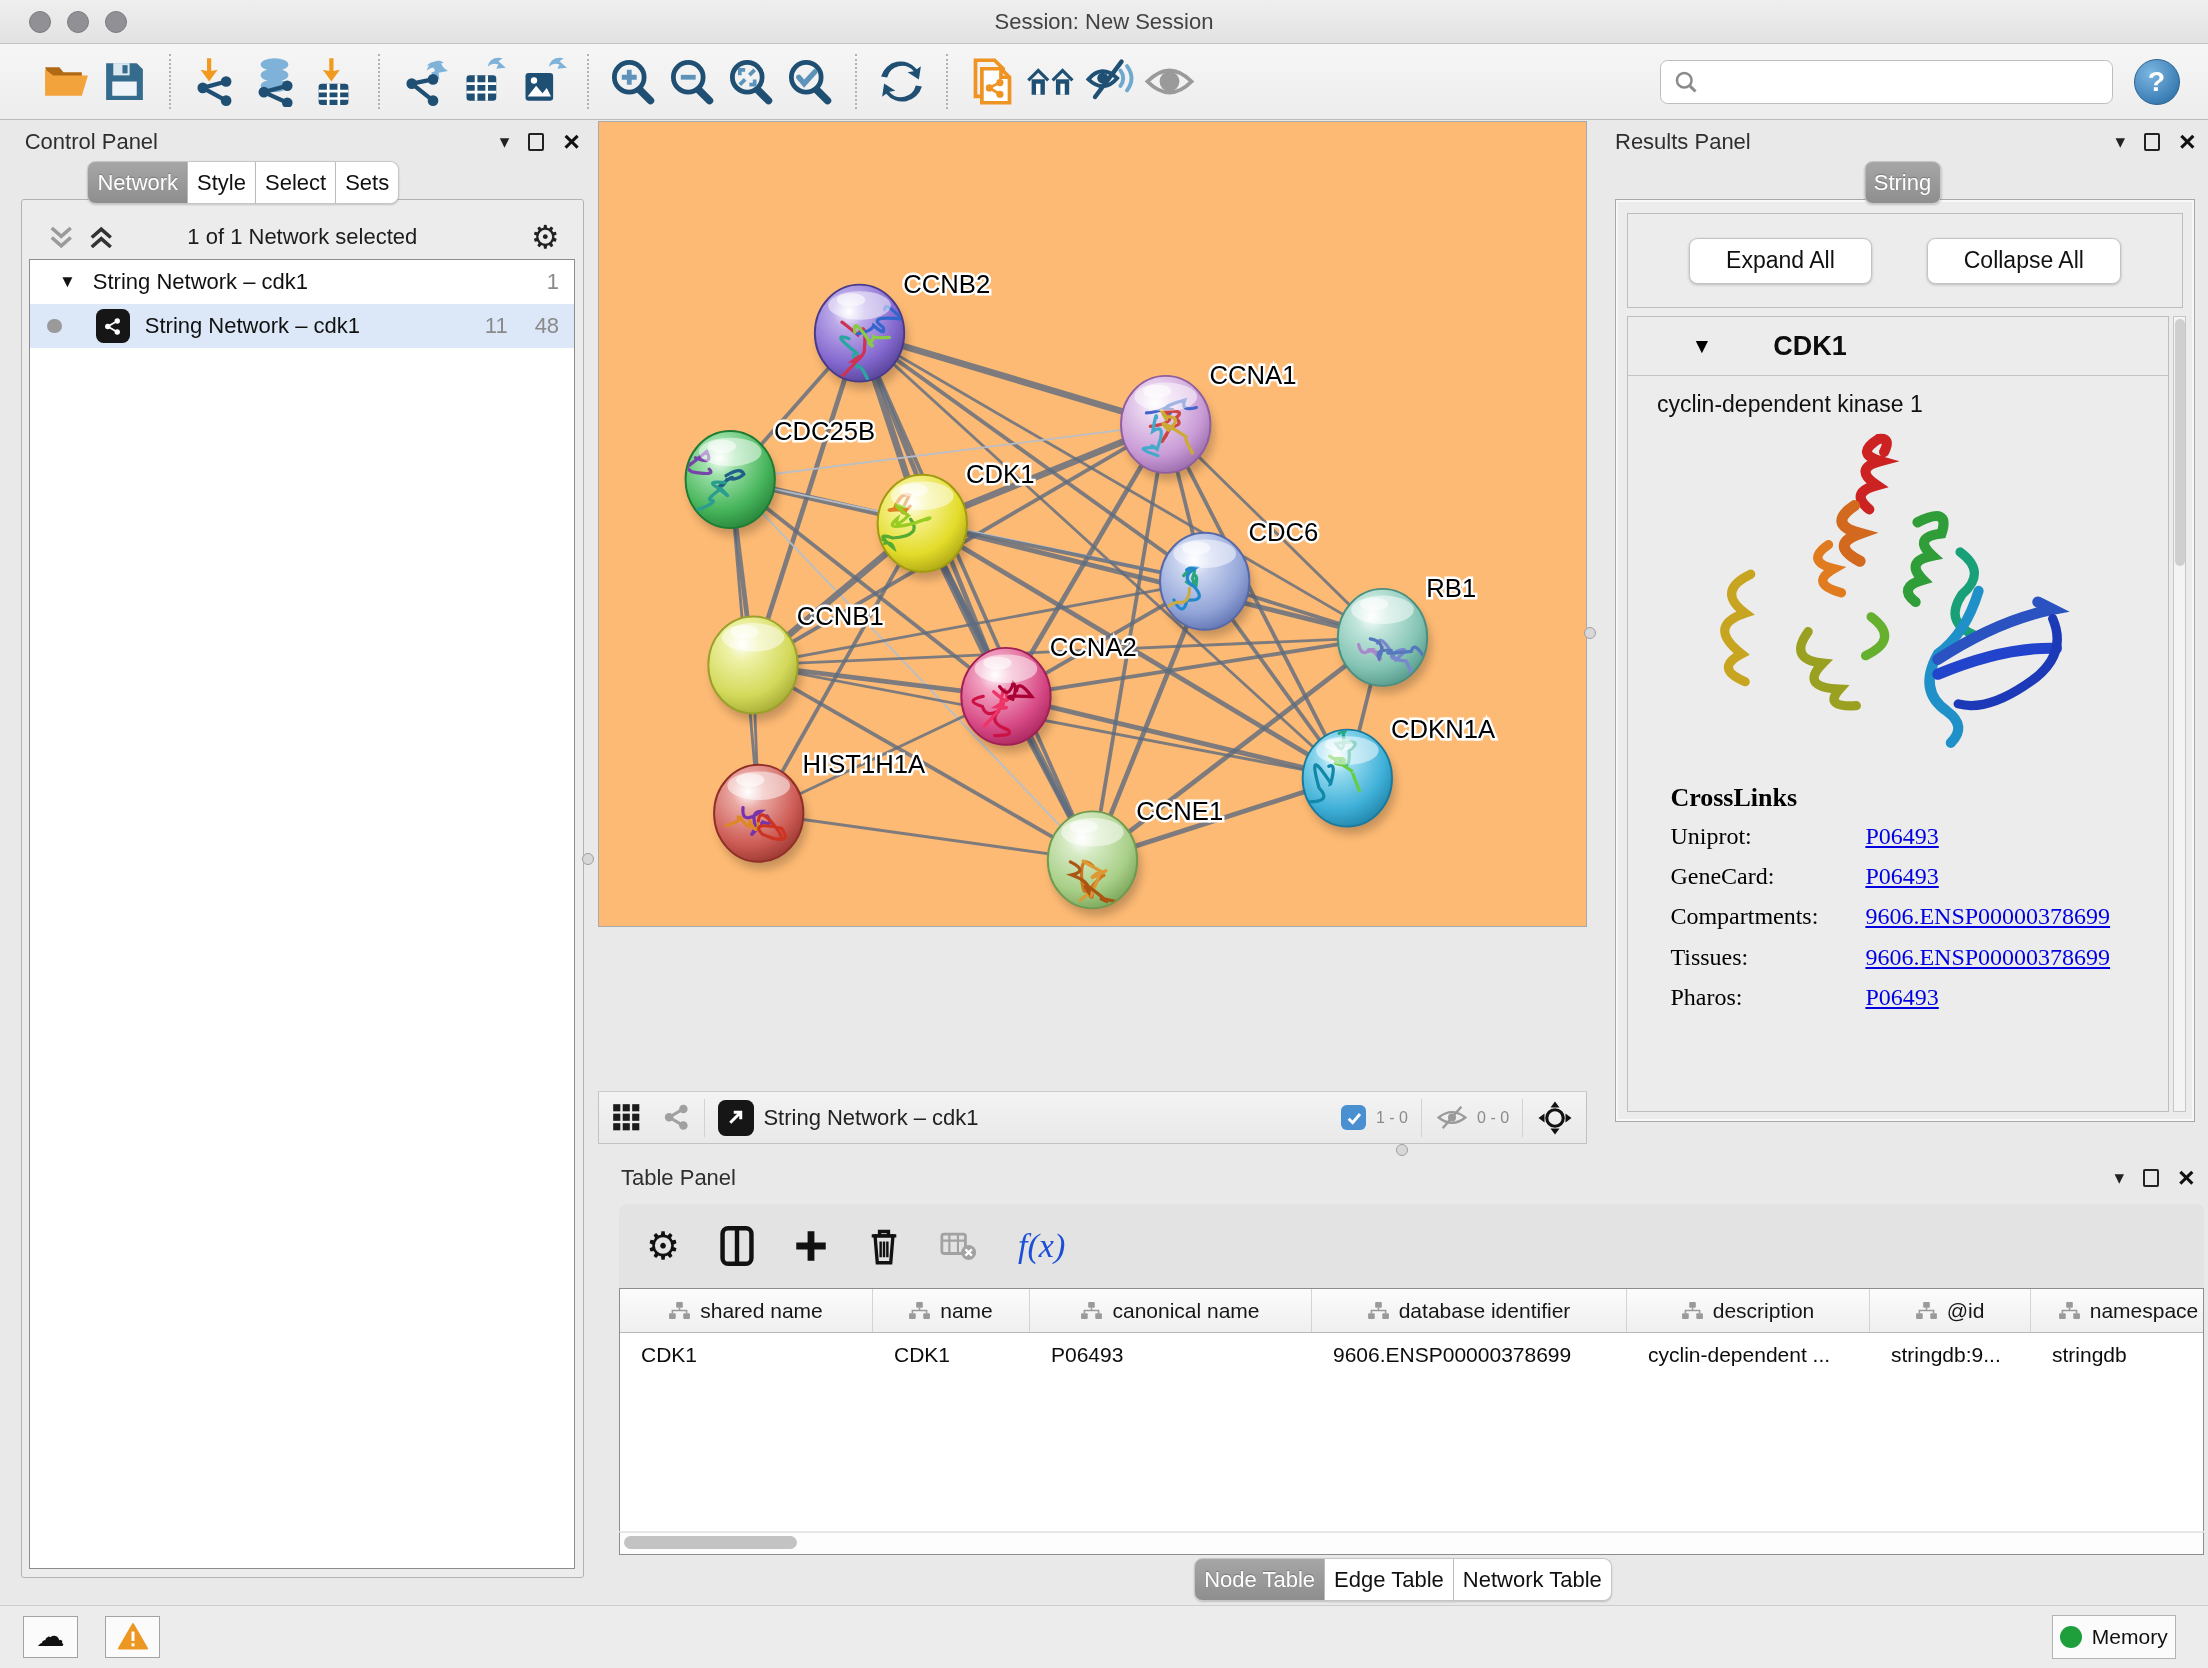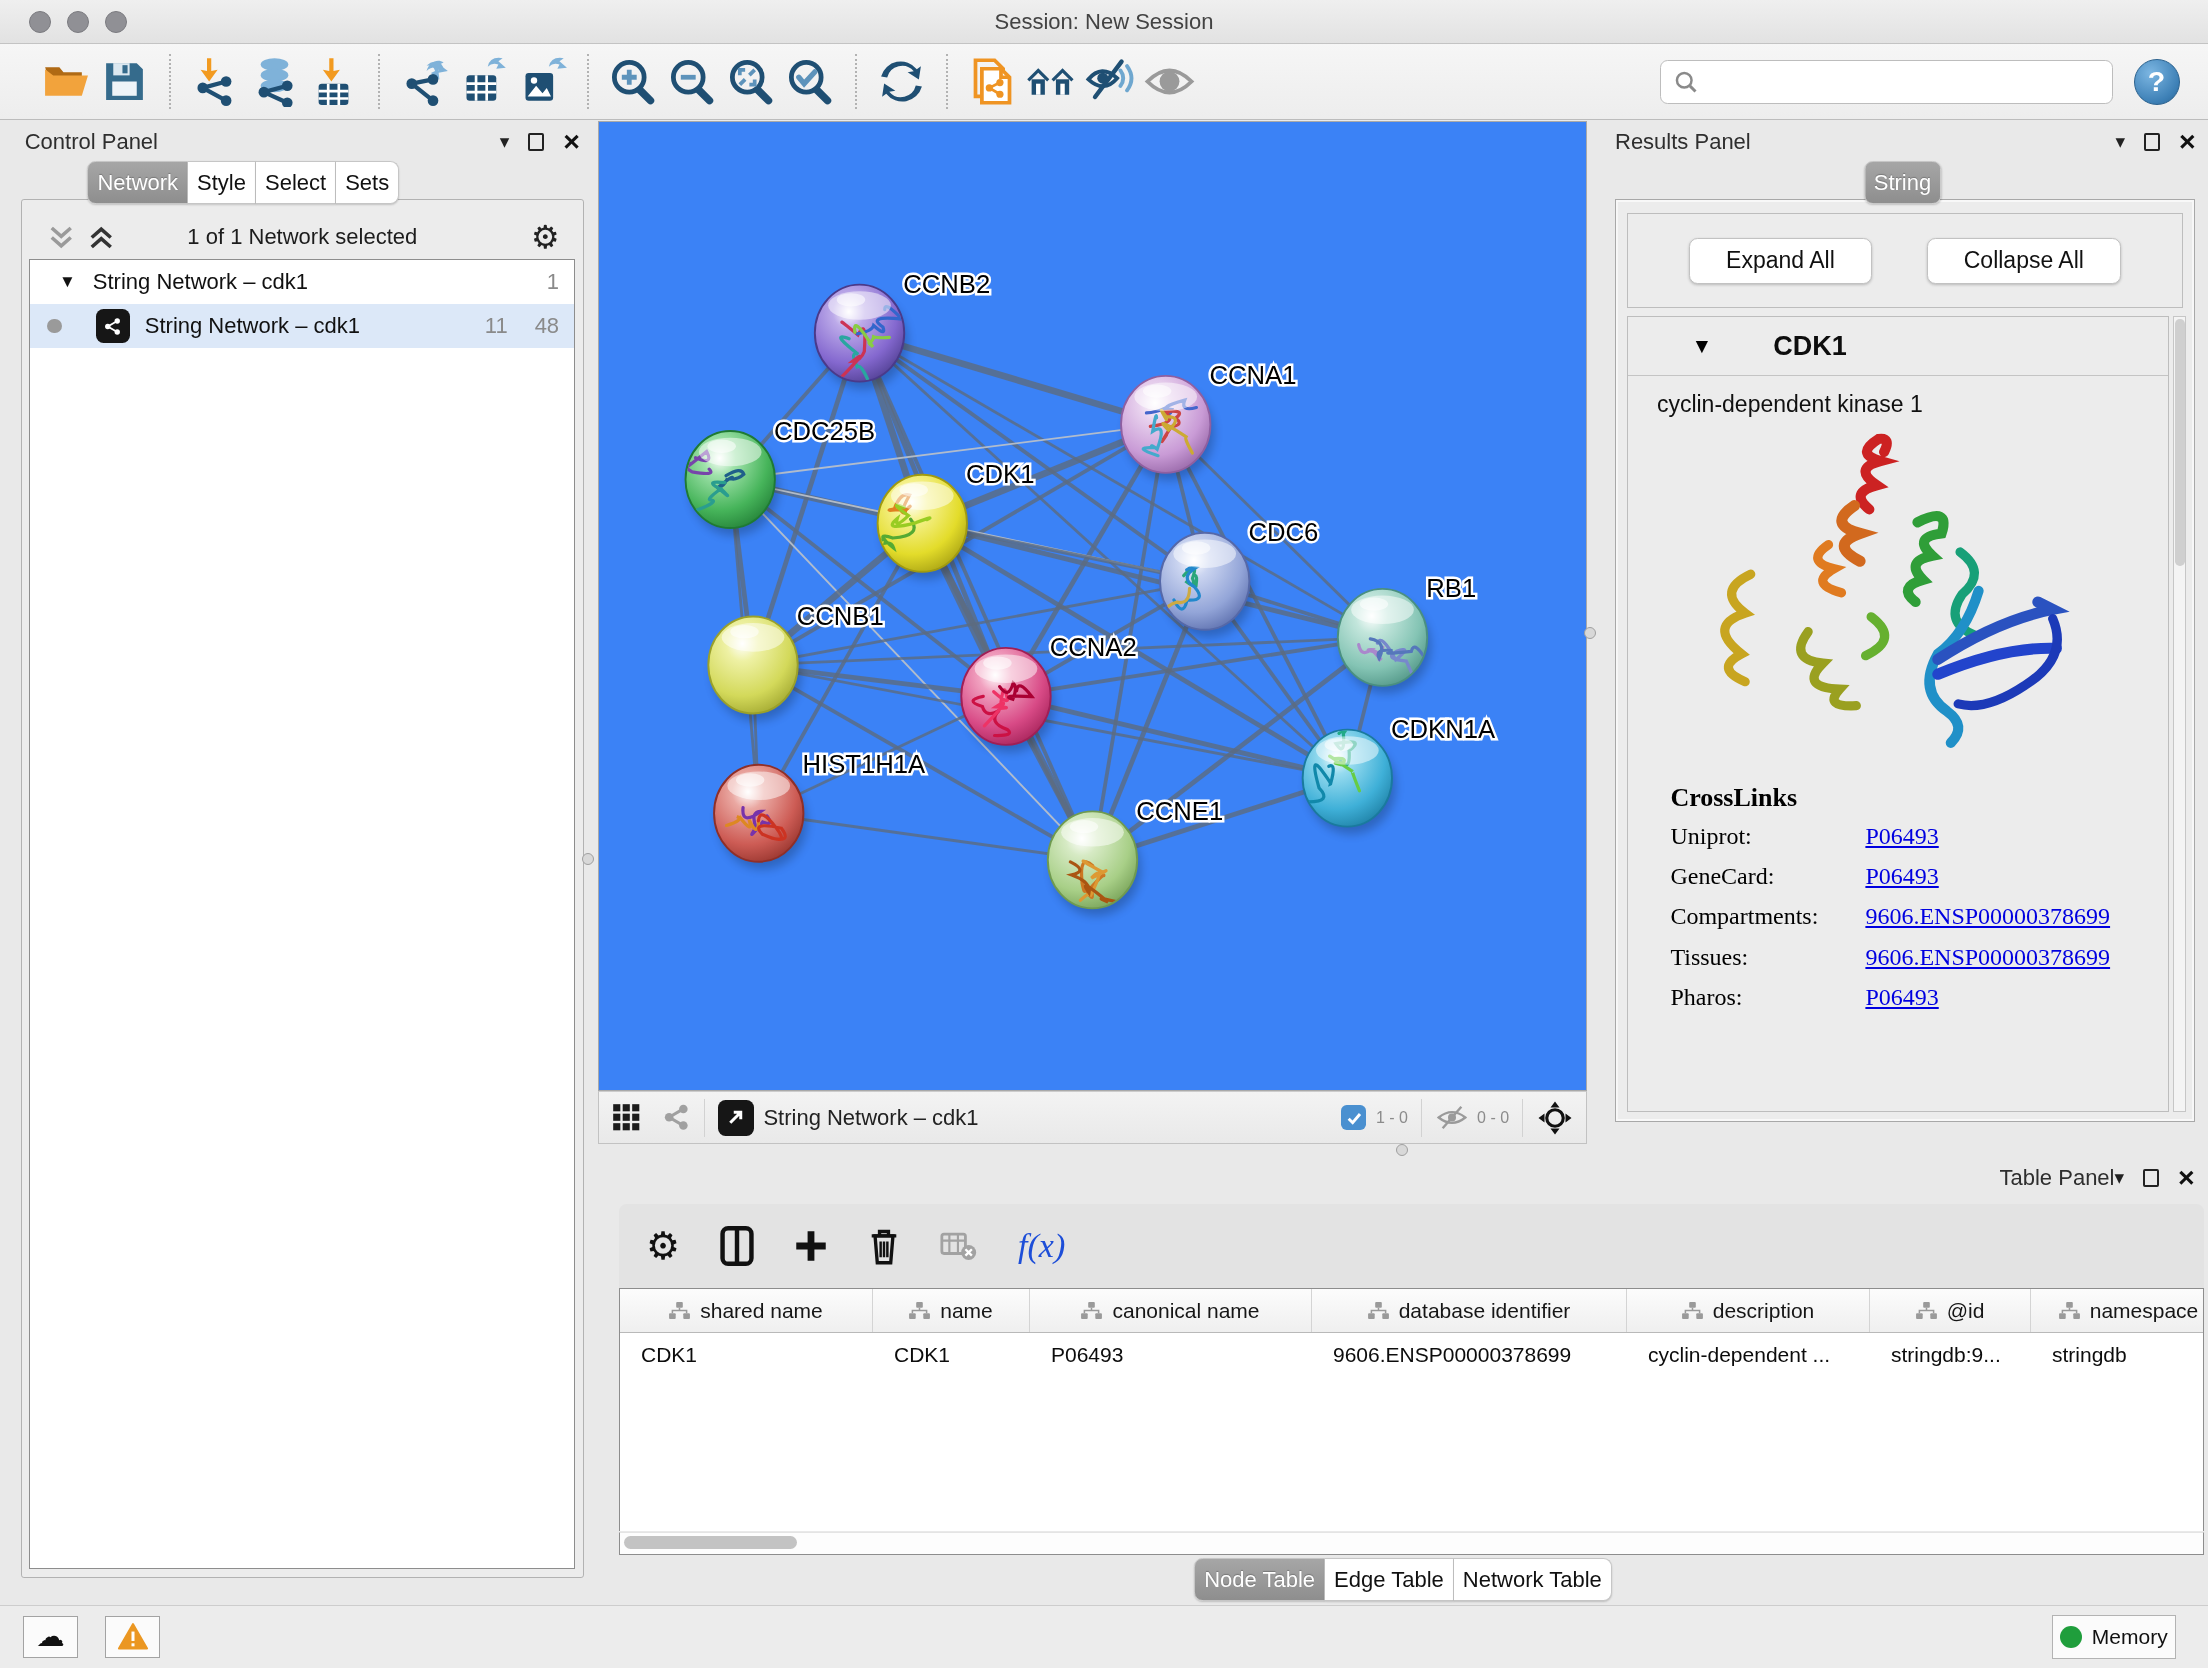--- a/index.html
+++ b/index.html
@@ -59,22 +59,22 @@
   #cp-selection-status { position:absolute; width:100%; text-align:center; font-size:22px; color:#1c1c1c; }
   #cp-list { position:absolute; left:7.6px; top:59px; right:7.6px; bottom:7.6px;
     background:#fff; border:1.9px solid #8d8d8d; }
   .tree-row { height:44px; display:flex; align-items:center; font-size:22px; color:#111; }
   .tree-row.selected { background:#dce8f8; }
   .tree-count { color:#8a8a8a; }
   .share-chip { width:34px; height:34px; background:#161616; border-radius:7.6px;
     display:flex; align-items:center; justify-content:center; }
 
   
-  #canvas-region { position:absolute; left:598px; top:121px; width:989px; height:970px;
-    background:#3b82f6; border:1px solid #a9a9a9; }
+  #canvas-region { position:absolute; left:598px; top:121px; width:989px; height:806px;
+    background:#fdba74; border:1px solid #a9a9a9; }
   #net-svg { position:absolute; left:0; top:0; }
   #canvas-footer { position:absolute; left:598px; top:1091px; width:989px; height:53px;
     background:linear-gradient(#f3f3f3,#e9e9e9); border:1px solid #c2c2c2; border-top:1px solid #cccccc;
     display:flex; align-items:center; padding:0 13.3px; }
   .cf-sep { width:0; height:38px; border-left:1.9px solid #d2d2d2; margin:0 13.3px; }
   #cf-title { font-size:22px; color:#222; margin-left:9.5px; }
   .cf-count { font-size:16px; color:#8b8b8b; margin-left:9.5px; }
   #cf-checkbox { width:25px; height:25px; background:#4a90d0; border-radius:5.7px;
     display:flex; align-items:center; justify-content:center; }
 
@@ -105,21 +105,21 @@
   .cl-label { width:195px; font-size:24px; color:#000; }
   .cl-link { font-size:24px; color:#0000e0; text-decoration:underline; }
   #rp-scroll { position:absolute; right:7.6px; top:116px; width:13.3px; bottom:9.5px;
     background:#f4f4f4; border:1px solid #c6c6c6; }
   #rp-scroll-thumb { position:absolute; left:1px; top:1.9px; width:9.5px; height:247px;
     background:#cfcfcf; border-radius:4.8px; }
 
   
   #table-panel { position:absolute; left:598px; top:1155px; width:1610px; height:451px; }
   #tp-header { position:absolute; left:23px; top:9.5px; right:13.3px; display:flex;
-    justify-content:flex-end; align-items:center; }
+    justify-content:space-between; align-items:center; }
   #tp-toolbar { position:absolute; left:21px; top:49px; right:3.8px; height:84px;
     background:#e3e3e3; border-radius:7.6px 7.6px 0 0; display:flex; align-items:center;
     gap:40px; padding-left:27px; }
   #tp-table { position:absolute; left:21px; top:133px; right:3.8px; height:243px;
     background:#fff; border:1.9px solid #8d8d8d; border-bottom:none; overflow:hidden; }
   .t-head { display:grid; grid-template-columns:253px 157px 282px 315px 243px 161px 196px;
     height:44px; background:linear-gradient(#fcfcfc,#efefef); border-bottom:1.9px solid #b9b9b9; }
   .t-hcell { display:flex; align-items:center; justify-content:center; gap:10px;
     font-size:21px; color:#161616; border-right:1px solid #d4d4d4; overflow:hidden; white-space:nowrap; }
   .t-row { display:grid; grid-template-columns:253px 157px 282px 315px 243px 161px 196px; height:44px; }

